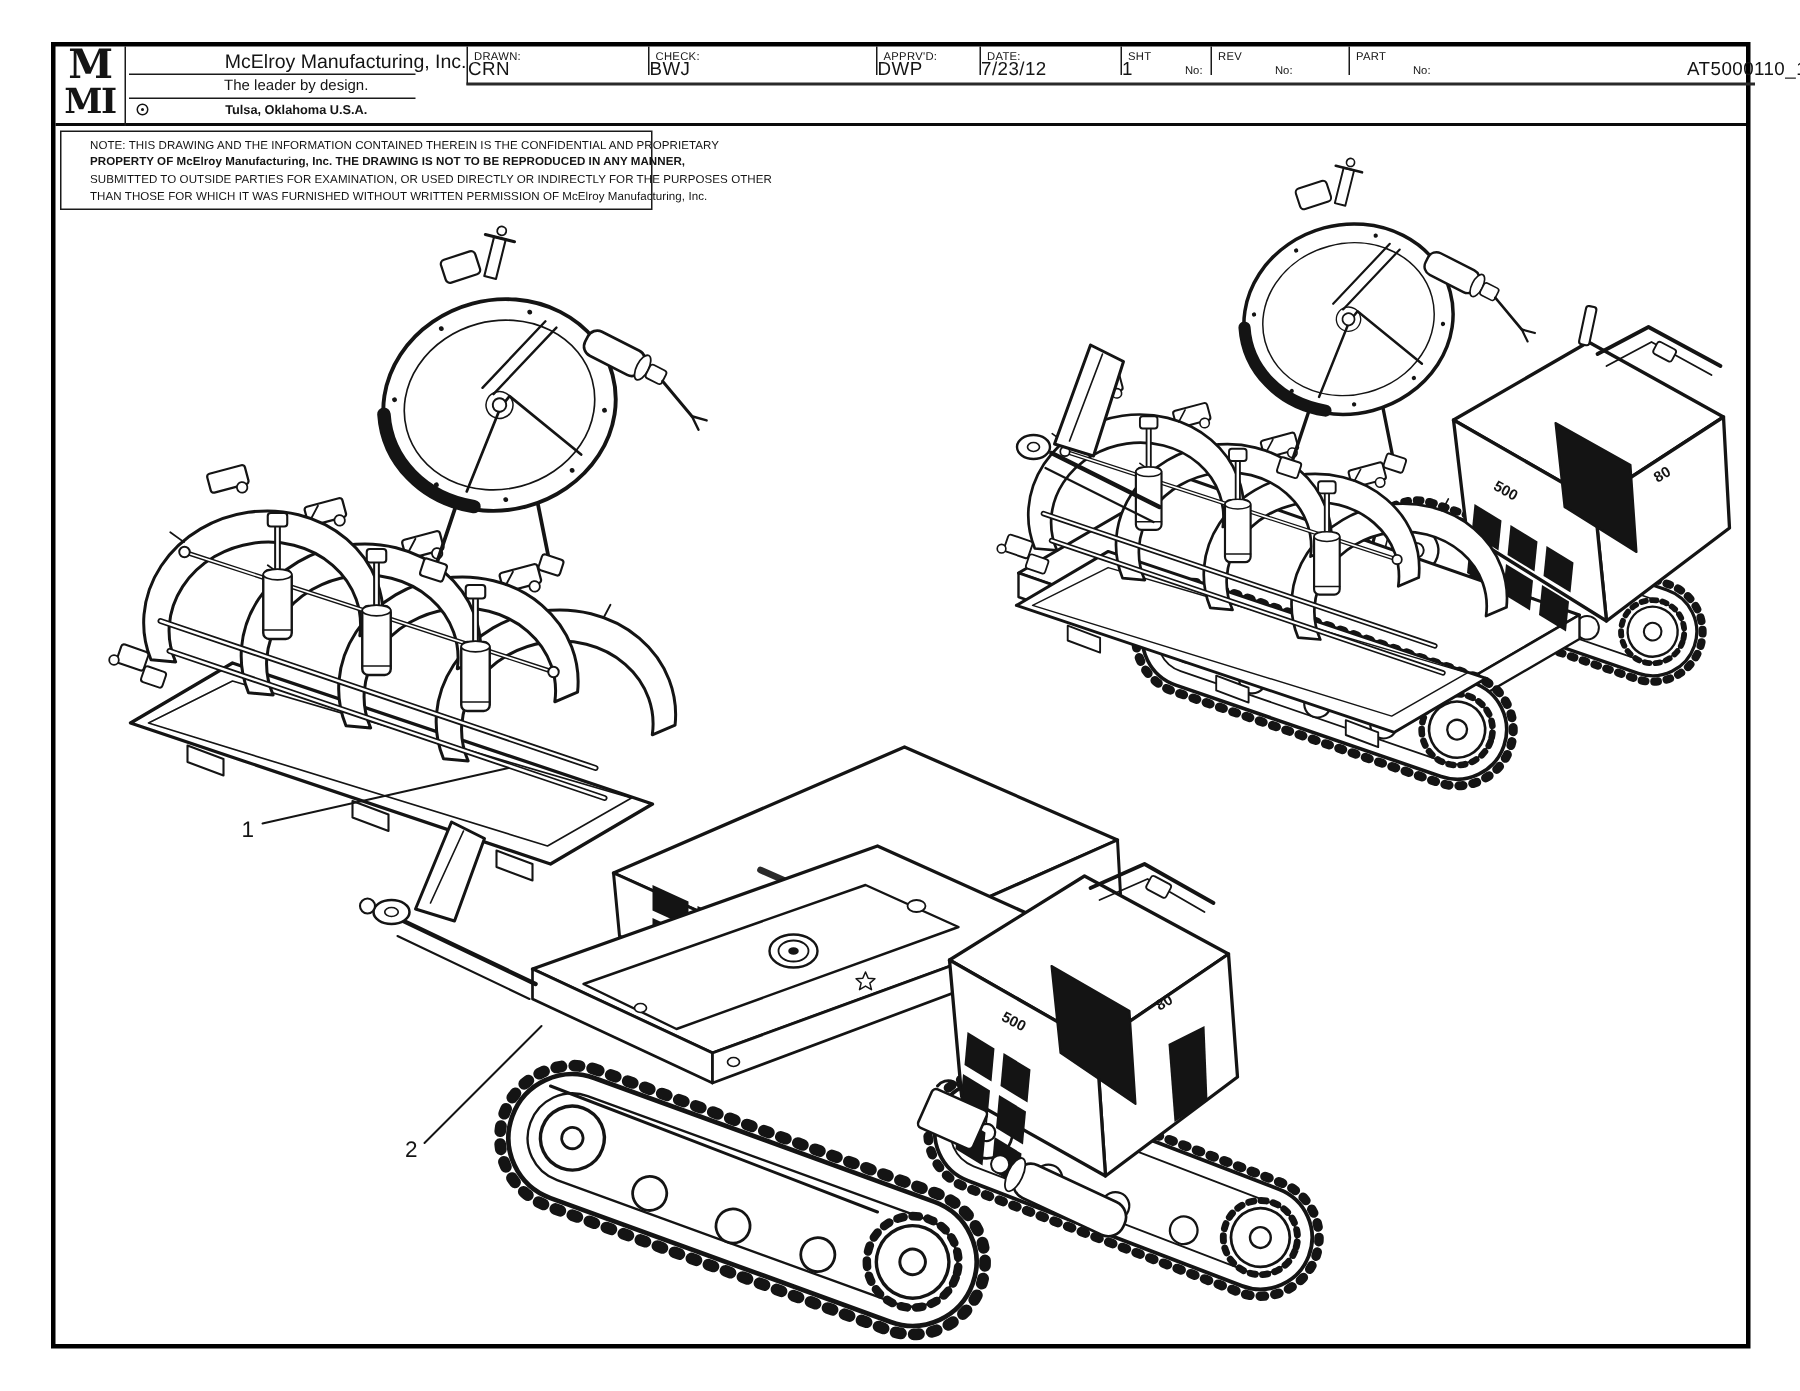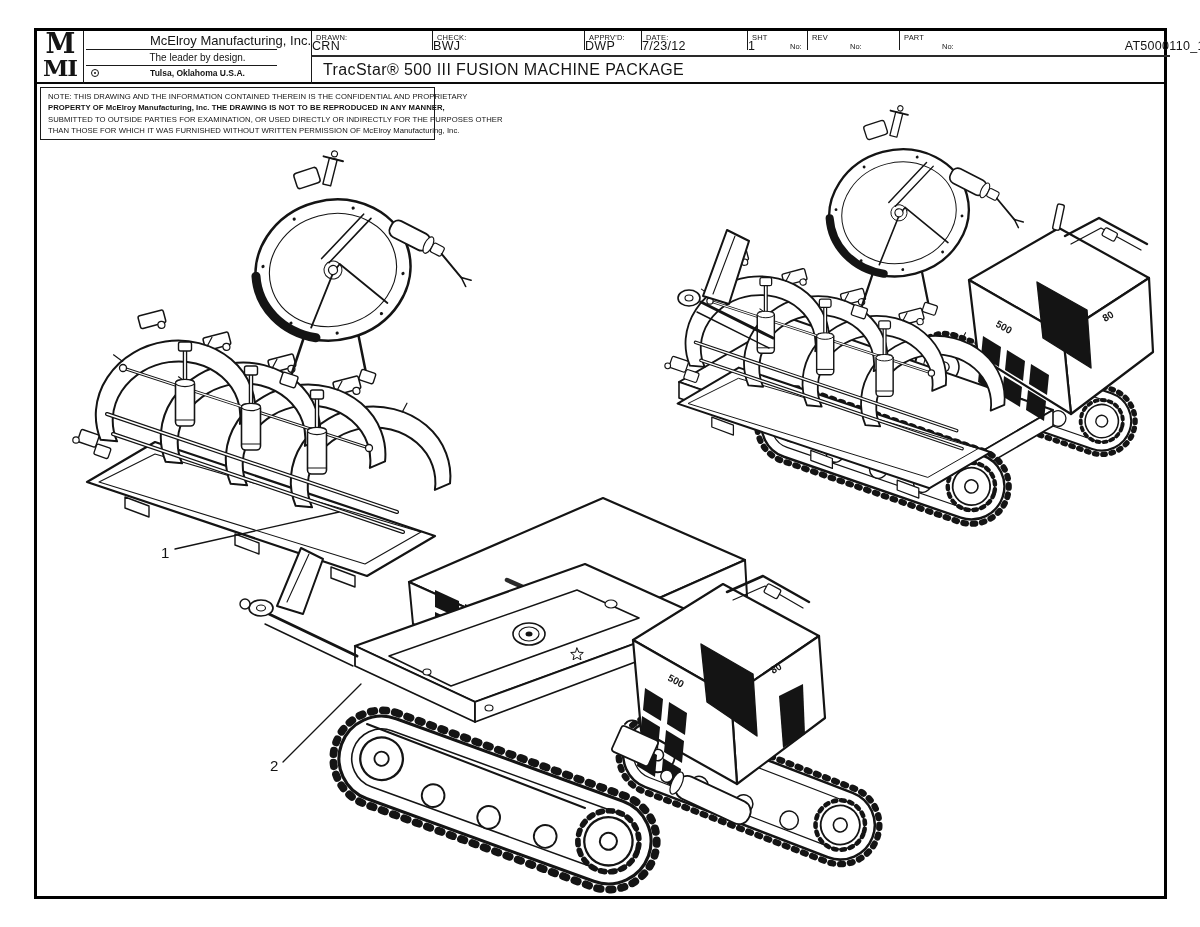--- a/index.html
+++ b/index.html
@@ -35,21 +35,21 @@
   .fl2 { position:absolute; top:10.5px; left:4px; font-size:7.5px;padding-left:38px; }
   .fv  { position:absolute; top:8px; left:0; right:0; text-align:left; font-size:12.5px; letter-spacing:.3px; }
   .fv.left { text-align:right; left:42px; }
 
   .title-cell { position:absolute; left:274px; top:26px; width:859px; height:27px;
                 border-left:1.6px solid #1a1a1a; font-size:16px; line-height:26px;
                 padding-left:11px; letter-spacing:.4px; }
 
   
   .notebox { position:absolute; left:3px; top:56px; width:395px; height:53px;
-             border:1.5px solid #1a1a1a; background:#fff; padding:3px 5px 0 7px; z-index:3; }
+             border:1.5px solid #1a1a1a; background:#fff; padding:3px 5px 0 19px; z-index:3; }
   .noteline  { font-size:7.7px; line-height:11.4px; letter-spacing:.05px; white-space:nowrap; }
   .noteline.b { font-weight:bold; }
 
   
   .canvas { position:absolute; left:0; top:53px; width:1133px; height:812px; }
   svg text.callout { font-family:"Liberation Sans", sans-serif; font-size:15px; fill:#141414; }
   svg text.decal   { font-family:"Liberation Sans", sans-serif; font-size:10px; font-weight:bold; fill:#141414; }
 </style>
 </head>
 <body>
@@ -82,42 +82,41 @@
         <span class="fv">CRN</span>
       </div>
       <div class="fcell" style="left:120px;width:110px;">
         <span class="fl">CHECK:</span>
         <span class="fv">BWJ</span>
       </div>
       <div class="fcell" style="left:247px;width:99px;margin-left:25px;">
         <span class="fl">APPRV'D:</span>
         <span class="fv">DWP</span>
       </div>
-      <div class="fcell" style="left:329px;width:106px;">
+      <div class="fcell" style="left:341px;width:106px;">
         <span class="fl">DATE:</span>
         <span class="fv">7/23/12</span>
       </div>
       <div class="fcell" style="left:435px;width:60px;">
         <span class="fl">SHT</span>
         <span class="fl2">No:</span>
         <span class="fv">1</span>
       </div>
       <div class="fcell" style="left:495px;width:52px;text-align:center;">
         <span class="fl">REV</span>
         <span class="fl2">No:</span>
         <span class="fv"></span>
       </div>
       <div class="fcell" style="left:547px;width:312px;margin-left:40px;">
         <span class="fl">PART</span>
         <span class="fl2">No:</span>
         <span class="fv left">AT5000110_11</span>
       </div>
     </div>
 
-    <div class="title-cell">TracStar® 500 III FUSION MACHINE PACKAGE</div>
   </div>
 
   <div class="notebox">
     <div class="noteline">NOTE: THIS DRAWING AND THE INFORMATION CONTAINED THEREIN IS THE CONFIDENTIAL AND PROPRIETARY</div>
     <div class="noteline b">PROPERTY OF McElroy Manufacturing, Inc. THE DRAWING IS NOT TO BE REPRODUCED IN ANY MANNER,</div>
     <div class="noteline">SUBMITTED TO OUTSIDE PARTIES FOR EXAMINATION, OR USED DIRECTLY OR INDIRECTLY FOR THE PURPOSES OTHER</div>
     <div class="noteline">THAN THOSE FOR WHICH IT WAS FURNISHED WITHOUT WRITTEN PERMISSION OF McElroy Manufacturing, Inc.</div>
   </div>
 
   <svg class="canvas" viewBox="0 0 1133 812">

